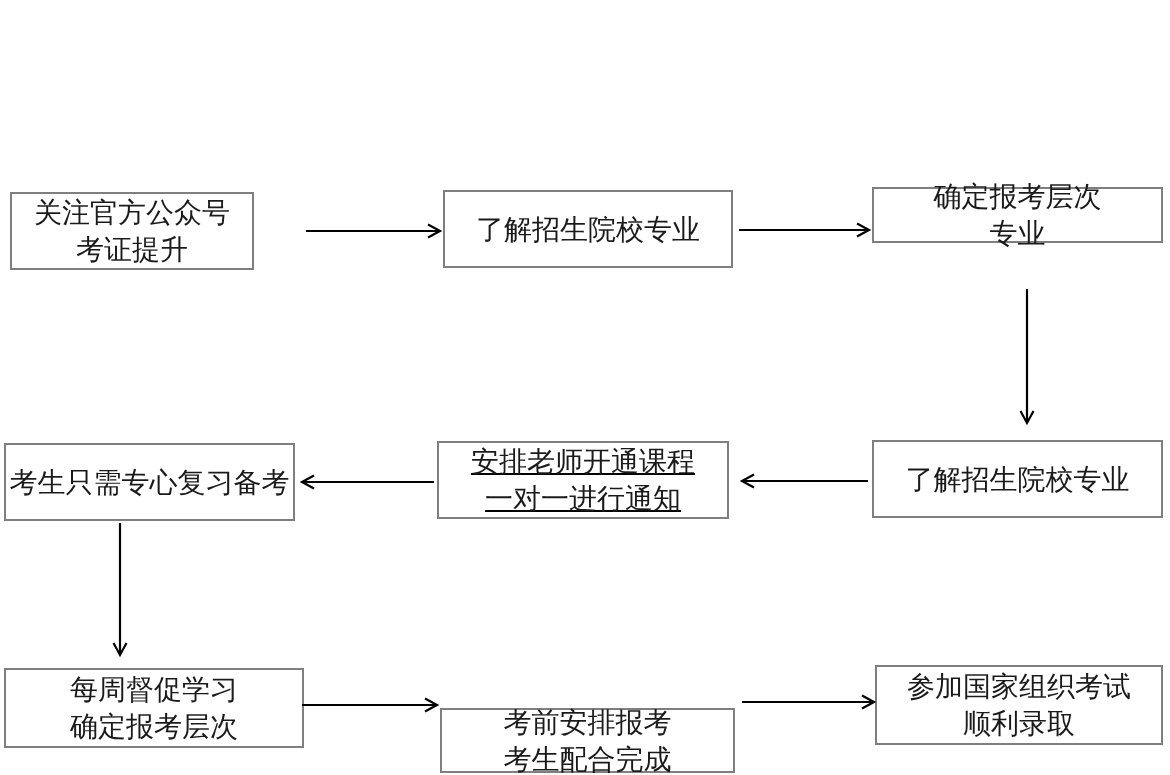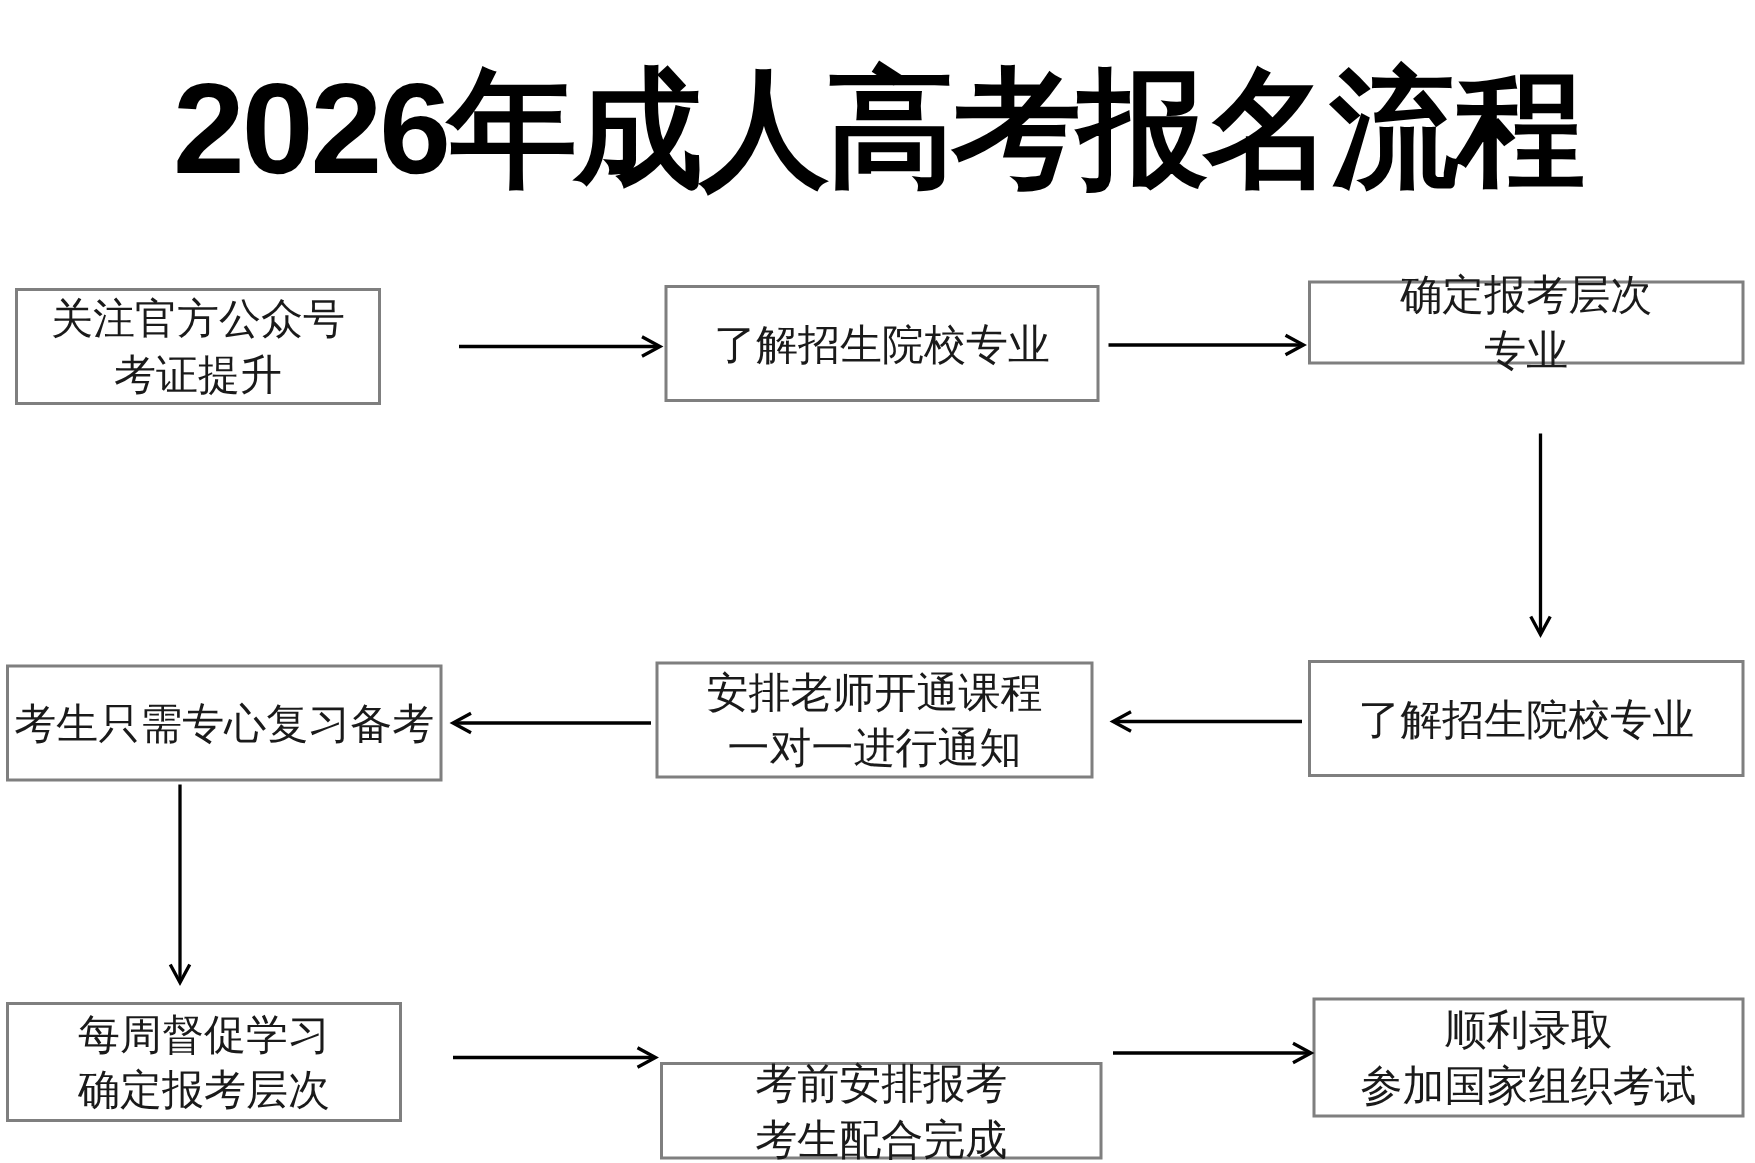--- a/index.html
+++ b/index.html
@@ -45,41 +45,40 @@
     line-height: 37px;
     color: #1a1a1a;
     font-weight: 400;
     white-space: nowrap;
   }
   
   .b1 { left: 10px;  top: 192px; width: 244px; height: 78px; }
   .b2 { left: 443px; top: 190px; width: 290px; height: 78px; }
   .b3 { left: 872px; top: 187px; width: 291px; height: 56px; }
   .b4 { left: 872px; top: 440px; width: 291px; height: 78px; }
-  .b5 { left: 437px; top: 441px; width: 292px; height: 78px; }
+  .b5 { left: 437px; top: 441px; width: 292px; height: 78px; text-decoration: underline; }
   .b6 { left: 4px;   top: 443px; width: 291px; height: 78px; }
-  .b7 { left: 4px;   top: 668px; width: 264px; height: 80px; }
+  .b7 { left: 4px;   top: 668px; width: 300px; height: 80px; }
   .b8 { left: 440px; top: 666px; width: 295px; height: 65px; margin-top: 42px; }
   .b9 { left: 875px; top: 665px; width: 288px; height: 80px; }
   .arrow {
     position: absolute;
     overflow: visible;
   }
   .arrow line, .arrow polyline {
     stroke: #000000;
     stroke-width: 2.2;
     fill: none;
   }
 </style>
 </head>
 <body>
 
 <div class="canvas">
 
-  <h1 class="title">2026年成人高考报名流程</h1>
 
   <div class="box b1">
     <span class="line">关注官方公众号</span>
     <span class="line">考证提升</span>
   </div>
   <div class="box b2">
     <span class="line">了解招生院校专业</span>
   </div>
   <div class="box b3">
     <span class="line">确定报考层次</span>
@@ -99,22 +98,22 @@
 
   <div class="box b7">
     <span class="line">每周督促学习</span>
     <span class="line">确定报考层次</span>
   </div>
   <div class="box b8">
     <span class="line">考前安排报考</span>
     <span class="line">考生配合完成</span>
   </div>
   <div class="box b9">
+    <span class="line">参加国家组织考试</span>
     <span class="line">顺利录取</span>
-    <span class="line">参加国家组织考试</span>
   </div>
 
   <svg class="arrow" style="left:306px; top:223px;" width="136" height="16">
     <line x1="0" y1="8" x2="132" y2="8"></line>
     <polyline points="122,1.5 134,8 122,14.5"></polyline>
   </svg>
 
   <svg class="arrow" style="left:739px; top:222px;" width="132" height="16">
     <line x1="0" y1="8" x2="128" y2="8"></line>
     <polyline points="118,1.5 130,8 118,14.5"></polyline>

